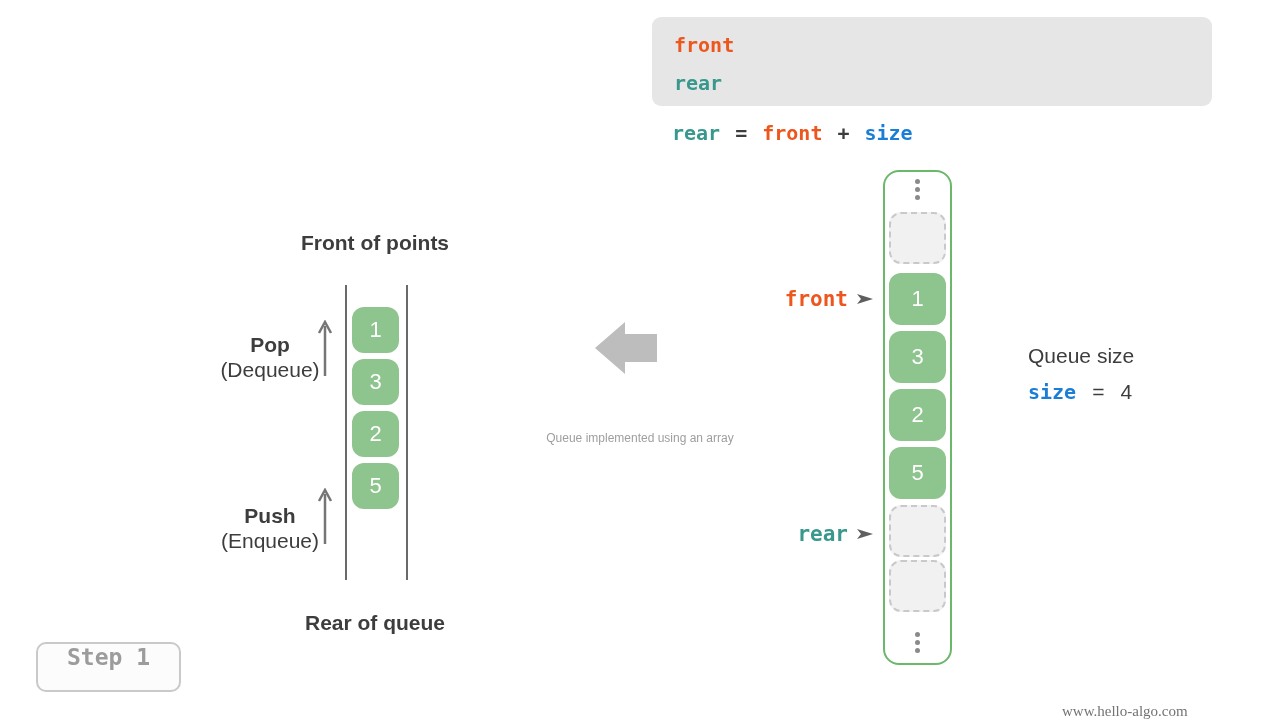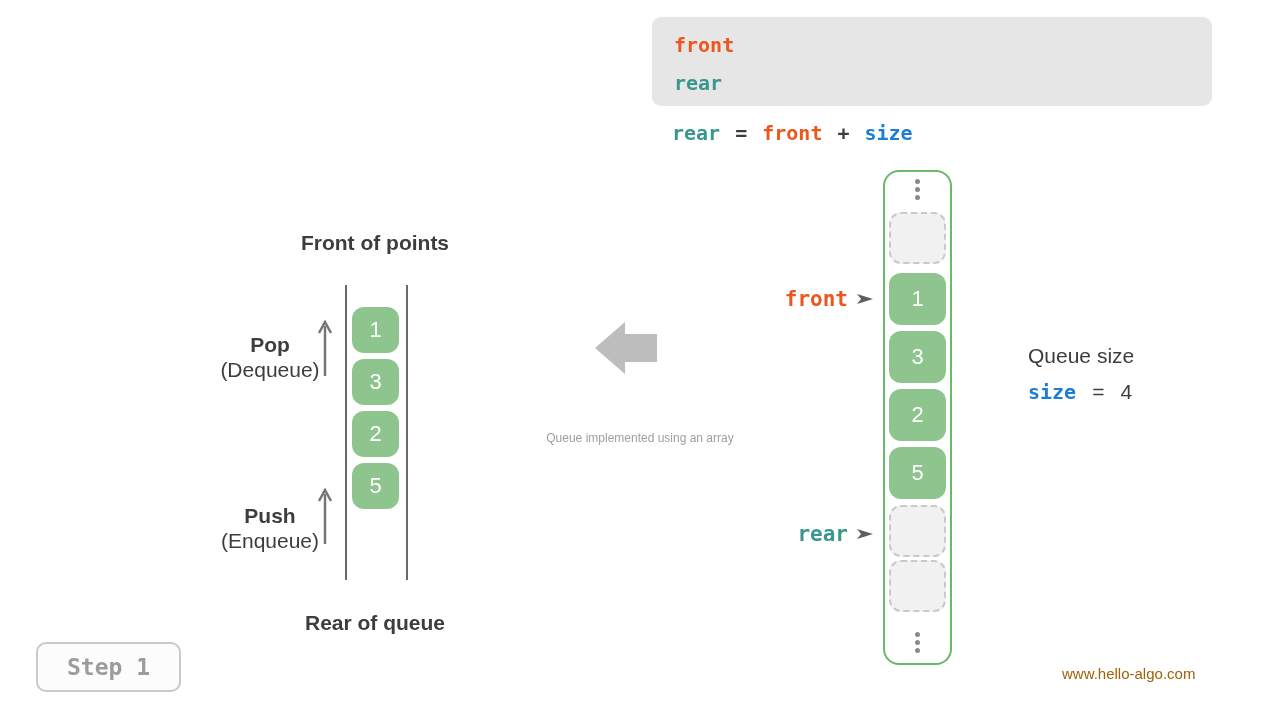--- a/index.html
+++ b/index.html
@@ -51,25 +51,25 @@
                  align-items:center; gap:9px; }
   .pointer-row .kw { font-size:21px; }
 
   
   .qsize-label { left:1028px; top:344px; font-size:21px; color:var(--dark); white-space:nowrap; }
   .qsize-line { left:1028px; top:380px; display:flex; gap:16px; align-items:baseline; font-size:21px; color:var(--dark); }
   .qsize-line .kw { font-size:20px; }
 
   
   .step-box { left:36px; top:642px; width:145px; height:50px; background:#fcfcfc;
-              border:2px solid #c9c9c9; border-radius:10px; display:flex; align-items:center; justify-content:center; }
+              border:2px solid #c9c9c9; border-radius:10px; display:flex; align-items:flex-start; justify-content:center; }
   .step-box span { font-family:"DejaVu Sans Mono", monospace; font-weight:bold; font-size:23px; color:#9c9c9c; white-space:pre; }
 
   
-  .watermark { left:1062px; top:665px; font-family:Liberation Sans, sans-serif; font-size:15px; color:#a16207; }
+  .watermark { left:1062px; top:703px; font-family:Liberation Serif, serif; font-size:15px; color:#737373; }
 </style>
 </head>
 <body>
 
 <div class="canvas">
 
   <div class="abs legend">
     <div class="legend-line">
       <span class="kw mono orange">front</span>
     </div>

